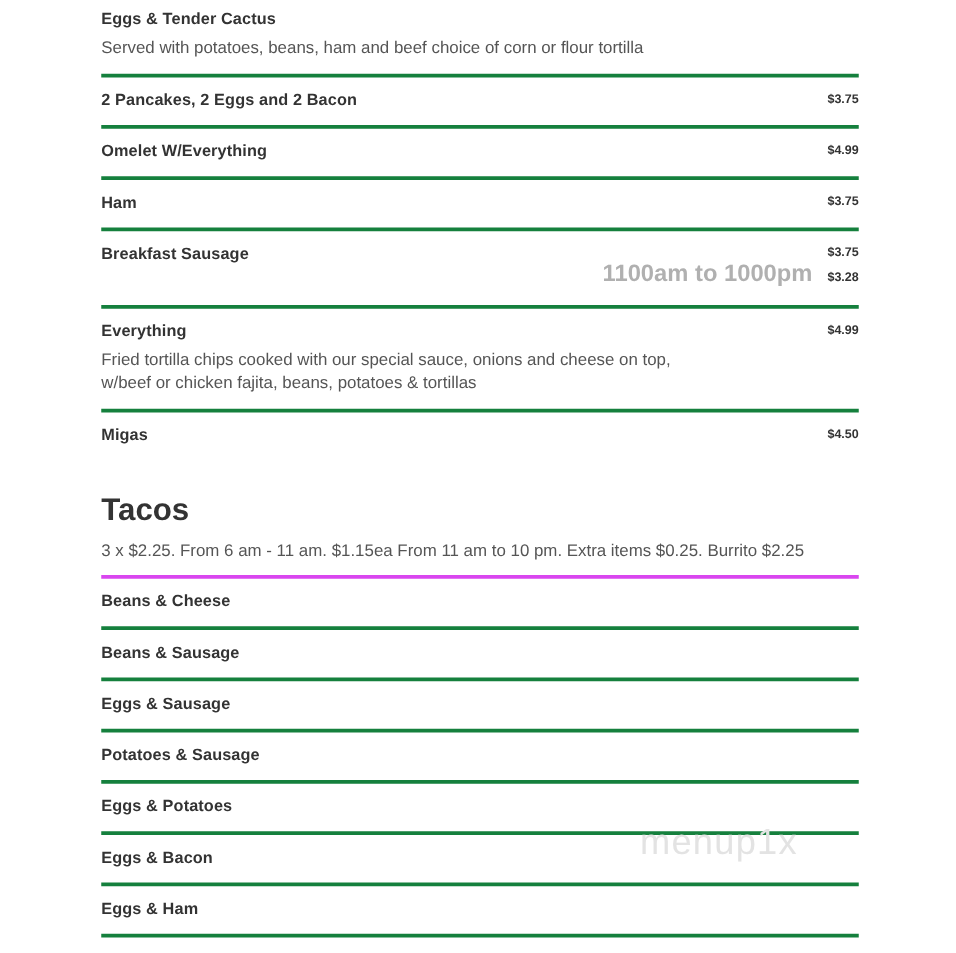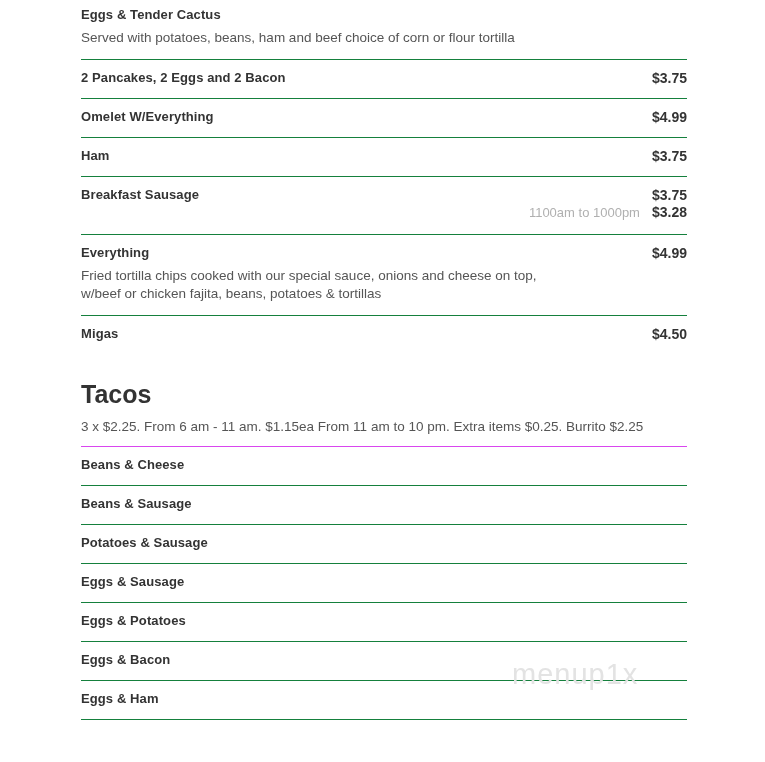--- a/index.html
+++ b/index.html
@@ -16,42 +16,42 @@
     overflow: hidden;
   }
   .menu {
     position: absolute;
     left: 81px;
     top: 7px;
     width: 606px;
   }
   .row {
     padding: 10px 0 12px;
-    border-bottom: 1px solid #15803d;
+    border-bottom: 3px solid #15803d;
   }
   .row.first {
     padding-top: 0;
   }
   .row.no-border {
     border-bottom: none;
   }
   .row-line {
     display: flex;
     justify-content: space-between;
     align-items: flex-start;
     line-height: 16px;
   }
   .item-name {
     font-size: 13px;
     font-weight: bold;
     color: #333333;
     letter-spacing: 0.1px;
   }
   .item-price {
-    font-size: 14px;
+    font-size: 10px;
     font-weight: bold;
     color: #333333;
     white-space: nowrap;
   }
   .item-desc {
     margin-top: 6px;
     font-size: 13.5px;
     color: #555555;
     line-height: 18px;
   }
@@ -60,40 +60,40 @@
     flex-direction: column;
     align-items: flex-end;
   }
   .price-line2 {
     display: flex;
     align-items: baseline;
     gap: 12px;
     line-height: 18px;
   }
   .item-note {
-    font-size: 13px;
+    font-size: 19px;
     color: #b0b0b0;
-    font-weight: normal;
+    font-weight: bold;
   }
   .price-line2 .item-price {
     line-height: 18px;
   }
   .section-header {
     margin: 26px 0 0 0;
     font-size: 25px;
     font-weight: bold;
     color: #333333;
   }
   .section-subtitle {
     margin-top: 9px;
     padding-bottom: 10px;
     font-size: 13.5px;
     color: #555555;
     line-height: 18px;
-    border-bottom: 1px solid #d946ef;
+    border-bottom: 3px solid #d946ef;
   }
   .watermark {
     position: absolute;
     left: 512px;
     top: 658px;
     font-size: 29px;
     color: #e3e3e3;
     letter-spacing: 1px;
     pointer-events: none;
     user-select: none;
@@ -174,27 +174,27 @@
     </div>
 
     <div class="row">
       <div class="row-line">
         <span class="item-name">Beans &amp; Sausage</span>
       </div>
     </div>
 
     <div class="row">
       <div class="row-line">
+        <span class="item-name">Eggs &amp; Sausage</span>
+      </div>
+    </div>
+
+    <div class="row">
+      <div class="row-line">
         <span class="item-name">Potatoes &amp; Sausage</span>
-      </div>
-    </div>
-
-    <div class="row">
-      <div class="row-line">
-        <span class="item-name">Eggs &amp; Sausage</span>
       </div>
     </div>
 
     <div class="row">
       <div class="row-line">
         <span class="item-name">Eggs &amp; Potatoes</span>
       </div>
     </div>
 
     <div class="row">

